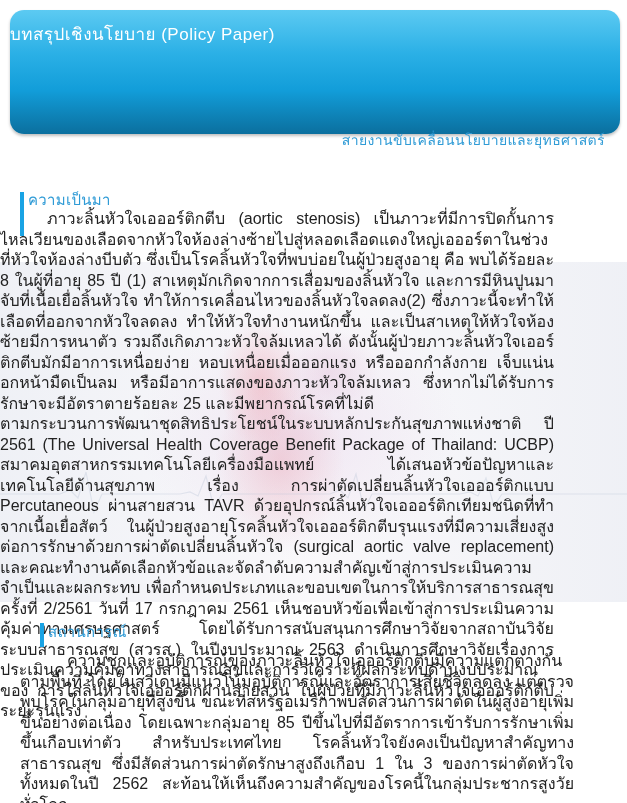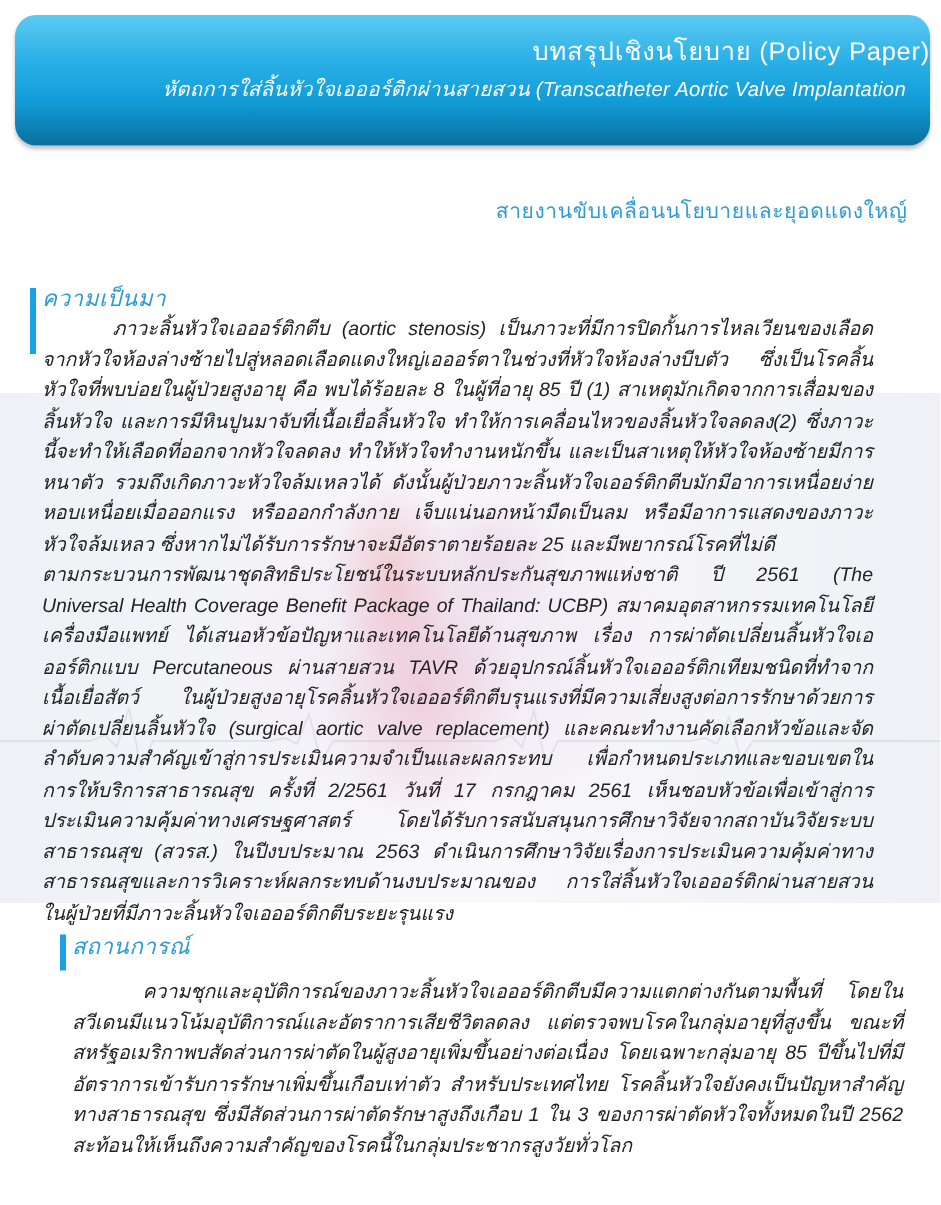--- a/index.html
+++ b/index.html
@@ -14,26 +14,26 @@
       font-family: "DejaVu Sans", "Liberation Sans", sans-serif;
       color: #222222;
     }
 
     
     .banner {
       position: absolute;
       left: 10px;
       top: 10px;
       width: 610px;
-      height: 87px;
+      height: 124px;
       border-radius: 14px;
       background: linear-gradient(to bottom, #5ccaf2 0%, #2bb0e6 35%, #129dd9 65%, #0b6f9e 100%);
       box-shadow: 0 2px 3px rgba(0,0,0,0.25);
       color: #ffffff;
-      text-align: right;
+      text-align: left;
       padding-top: 13px;
     }
     .banner-title {
       font-family: "Liberation Sans", sans-serif;
       font-size: 17px;
       line-height: 24px;
       letter-spacing: 0.5px;
     }
     .banner-subtitle {
       font-family: "Liberation Sans", sans-serif;
@@ -80,69 +80,66 @@
       height: 60px;
       opacity: 0.35;
     }
 
     
     .section {
       position: absolute;
       left: 0;
       width: 520px;
       z-index: 1;
-      font-style: italic;
     }
     .section-heading {
       position: relative;
       margin-left: 20px;
       padding-left: 8px;
       color: #2f9bd6;
       font-family: "Liberation Sans", sans-serif;
       font-size: 15px;
       line-height: 20px;
       letter-spacing: 0.3px;
     }
     .accent-bar {
       position: absolute;
       left: 0;
       top: 0;
       width: 4px;
       background: #19a3e4;
     }
     .para {
-      margin-left: 28px;
       width: 554px;
       font-family: "Liberation Sans", sans-serif;
-      font-size: 13px;
+      font-size: 16px;
       line-height: 20.5px;
       text-align: justify;
       text-align-last: left;
       color: #222222;
     }
     .para.indent { text-indent: 47px; }
 
     #sec-background { top: 190px; }
     #sec-background .accent-bar { height: 44px; top: 2px; }
     #sec-background .para.first { margin-top: -1px; }
 
     #sec-situation { top: 622px; padding-left: 20px; }
     #sec-situation .accent-bar { height: 24px; top: 1px; }
     #sec-situation .para { margin-top: 9px; }
   </style>
 </head>
 <body>
 
 <div class="banner">
   <div class="banner-title">บทสรุปเชิงนโยบาย (Policy Paper)</div>
-  <div class="banner-subtitle">หัตถการใส่ลิ้นหัวใจเอออร์ติกผ่านสายสวน (Transcatheter Aortic Valve Implantation</div>
 </div>
 
 <div class="meta">
-  <div>สายงานขับเคลื่อนนโยบายและยุอดแดงใหญ์</div>
+  <div>สายงานขับเคลื่อนนโยบายและยุทธศาสตร์</div>
 </div>
 
 <div class="bg-art">
   <svg class="ecg" viewBox="0 0 627 60" preserveAspectRatio="none">
     <polyline fill="none" stroke="#b9c4d6" stroke-width="1.2" points="0,32 60,32 70,28 78,36 86,10 94,50 102,32 180,32 190,30 198,34 206,14 214,46 222,32 330,32 340,28 348,36 356,12 364,48 372,32 460,32 470,30 478,34 486,16 494,44 502,32 627,32"></polyline>
   </svg>
 </div>
 
 <div class="section" id="sec-background">
   <div class="section-heading">

